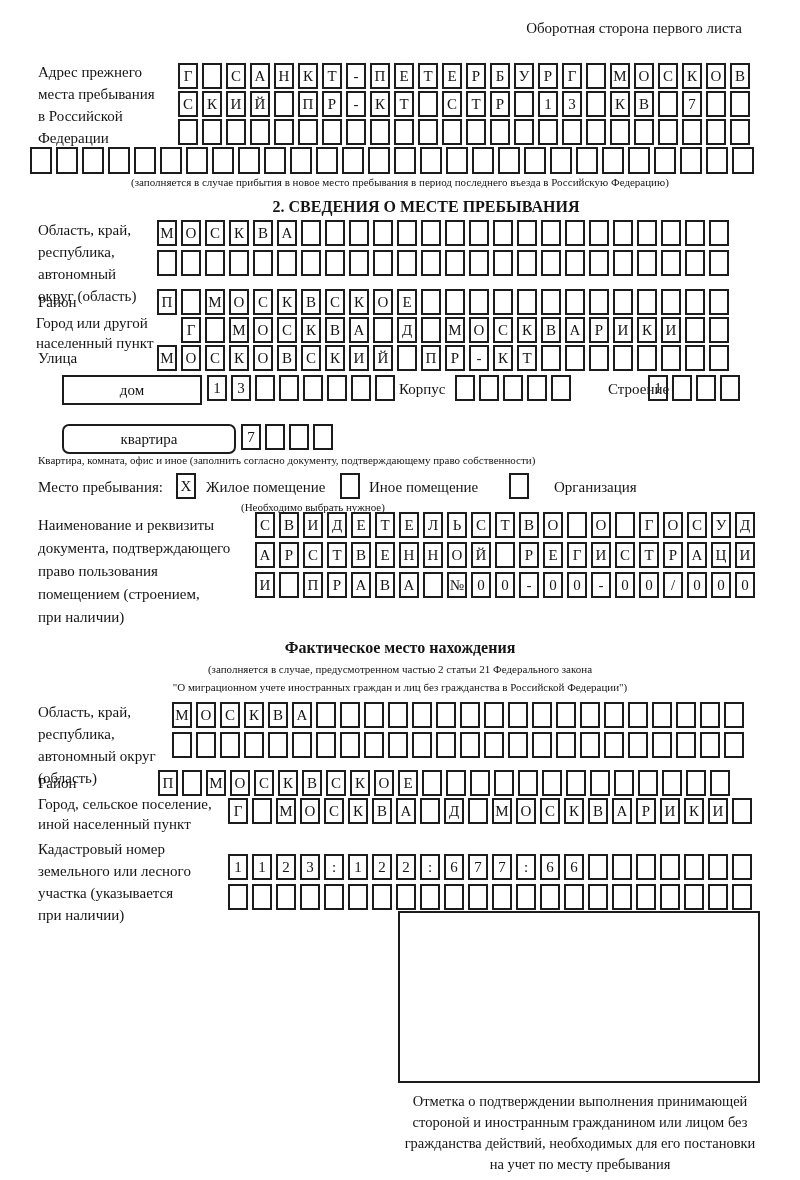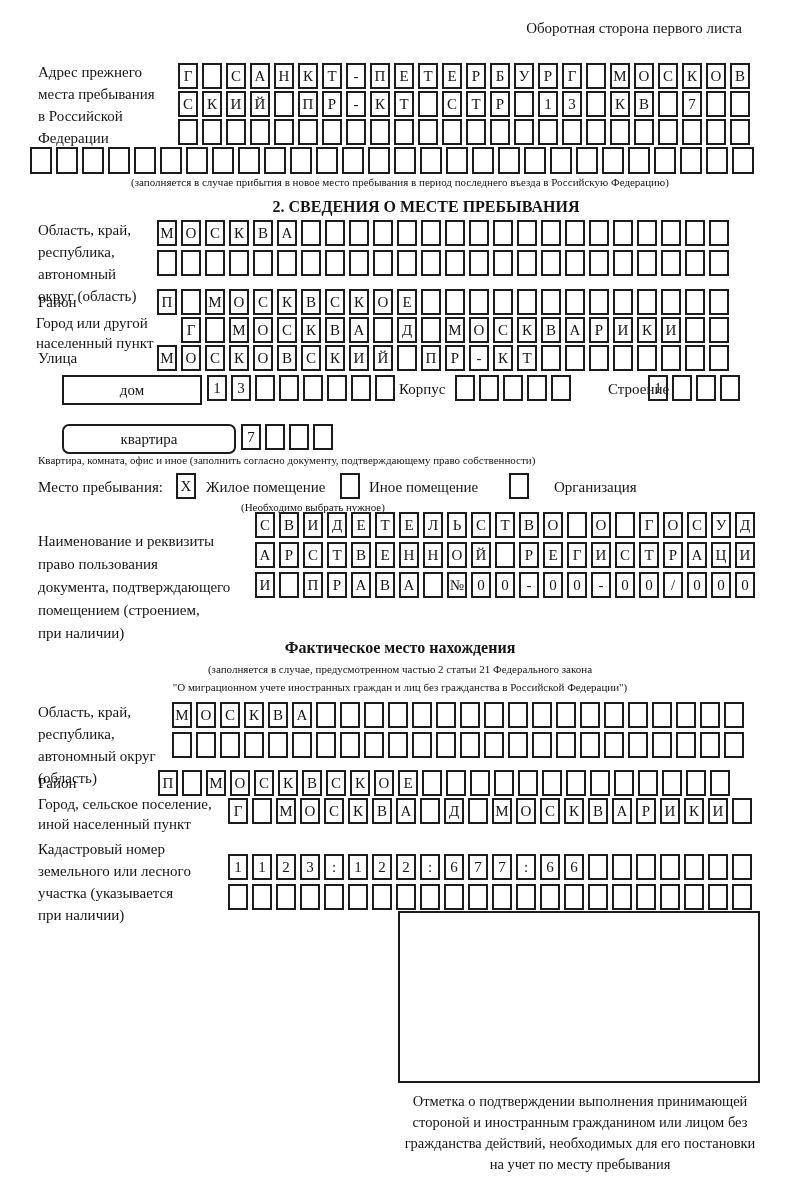--- a/index.html
+++ b/index.html
@@ -336,23 +336,23 @@
       <span class="cell"></span>
     </div>
   <div class="abs lbl" style="left:369px;top:476px;">Иное помещение</div>
   <div class="abs cells" style="left:509px;top:473px;">
       <span class="cell"></span>
     </div>
   <div class="abs lbl" style="left:554px;top:476px;">Организация</div>
   <div class="abs note" style="left:241px;top:501px;">(Необходимо выбрать нужное)</div>
 
   <div class="abs" style="left:38px;top:514px;">
-    <div class="lbl" style="line-height:23px;margin-top:16px;">Наименование и реквизиты</div>
+    <div class="lbl" style="line-height:23px;">Наименование и реквизиты</div>
+    <div class="lbl" style="line-height:23px;">документа, подтверждающего</div>
     <div class="lbl" style="line-height:23px;">право пользования</div>
-    <div class="lbl" style="line-height:23px;">документа, подтверждающего</div>
     <div class="lbl" style="line-height:23px;">помещением (строением,</div>
     <div class="lbl" style="line-height:23px;">при наличии)</div>
   </div>
   <div class="abs cells" style="left:255px;top:512px;">
       <span class="cell">С</span>
       <span class="cell">В</span>
       <span class="cell">И</span>
       <span class="cell">Д</span>
       <span class="cell">Е</span>
       <span class="cell">Т</span>

